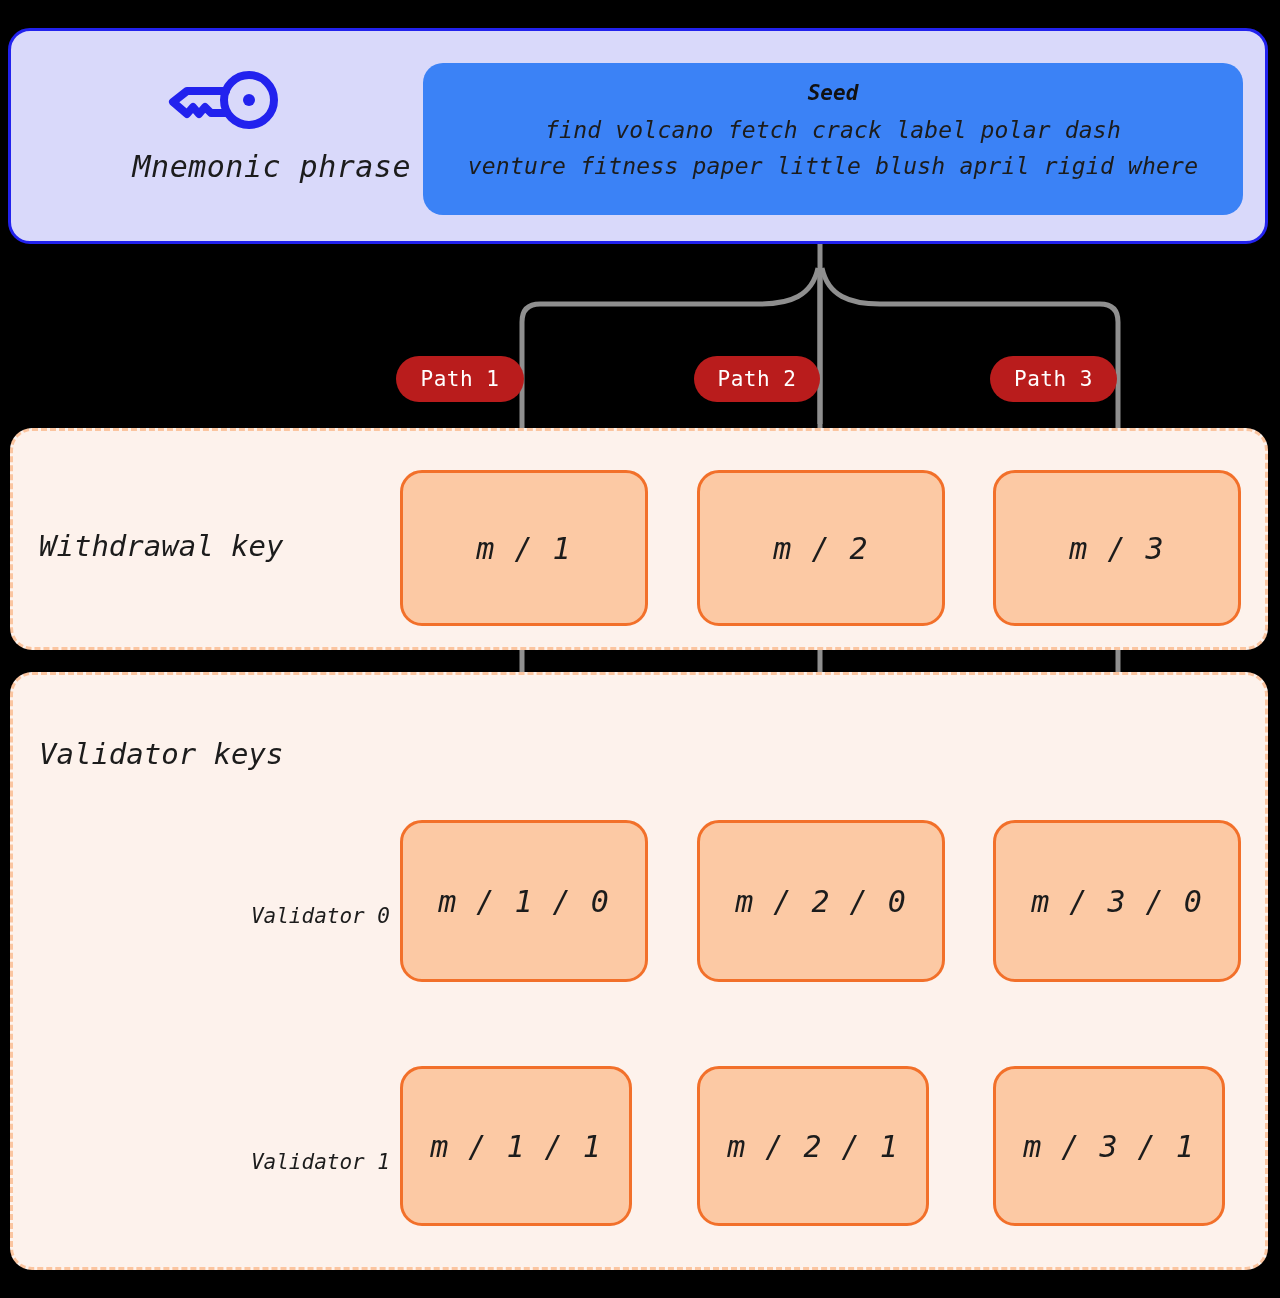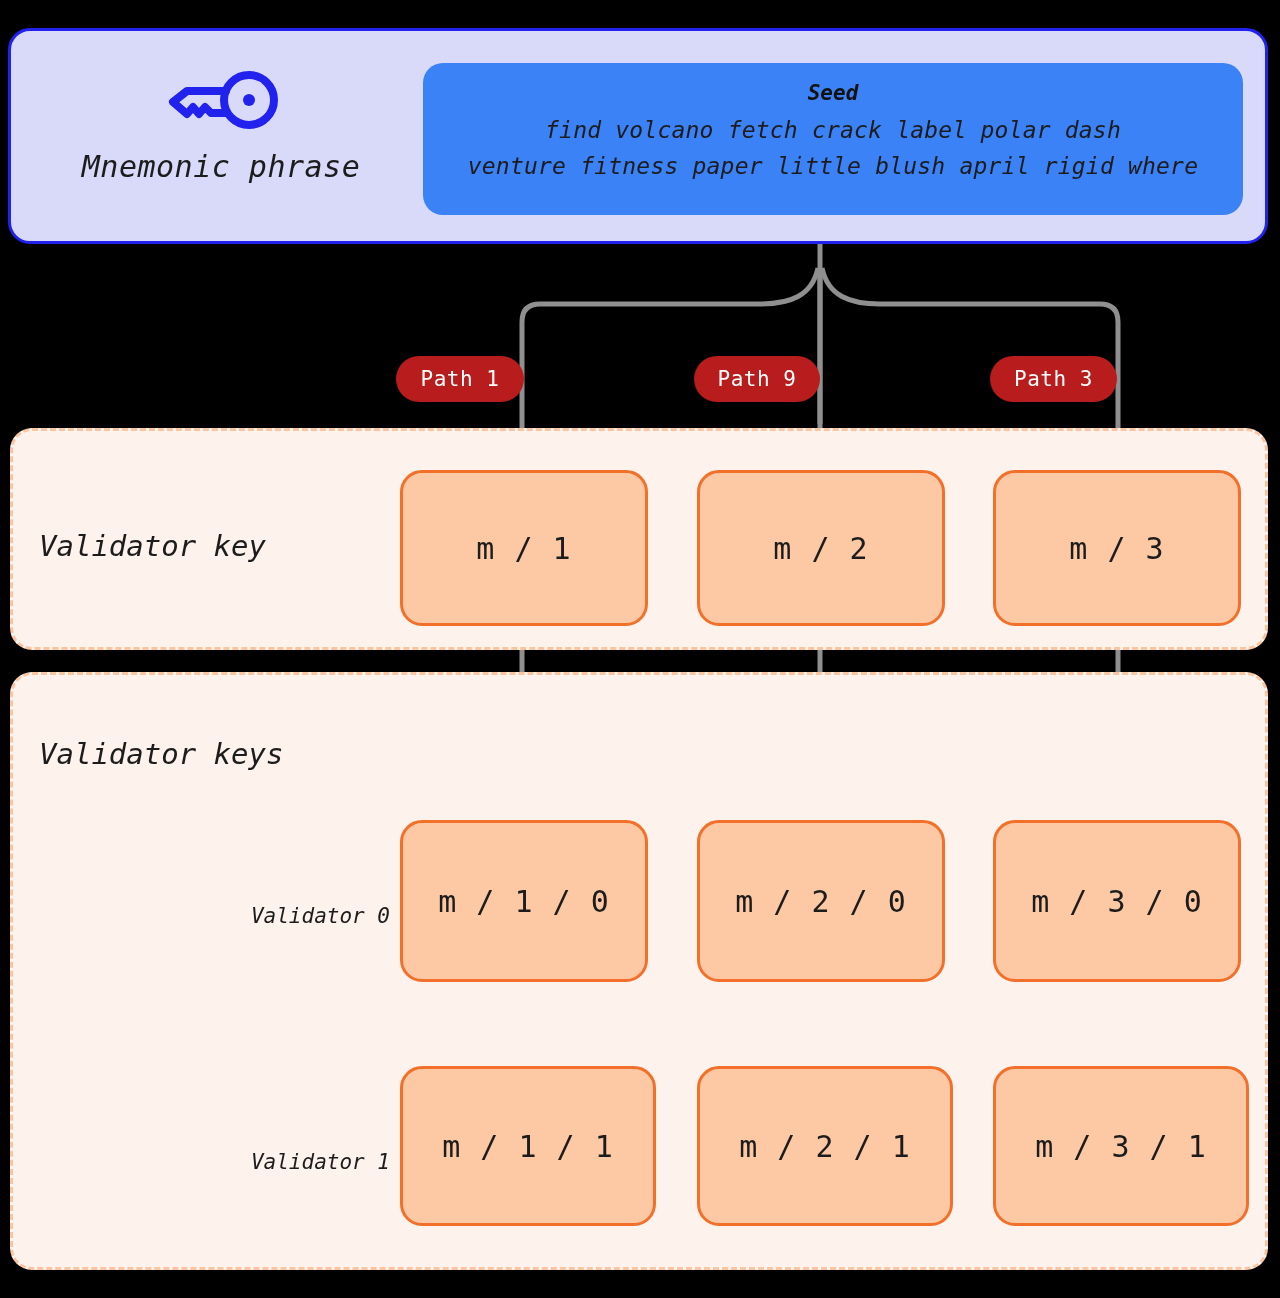--- a/index.html
+++ b/index.html
@@ -33,21 +33,21 @@
     background: #d9d9fa;
     border: 3px solid #2222ee;
     border-radius: 22px;
     z-index: 5;
   }
   .mnemonic-left {
     position: absolute;
     left: 20px;
     top: 38px;
     width: 380px;
-    text-align: center;
+    text-align: right;
   }
   .key-icon {
     display: block;
     margin: 0 auto 18px auto;
     width: 120px;
     height: 62px;
   }
   .mnemonic-label {
     font-size: 30px;
     font-style: italic;
@@ -149,27 +149,28 @@
     background: #fcc9a4;
     border: 3px solid #f2702a;
     border-radius: 22px;
     display: flex;
     align-items: center;
     justify-content: center;
     z-index: 4;
   }
   .keybox-label {
     font-size: 30px;
+    font-style: italic;
     color: #1c1c1c;
     letter-spacing: 1px;
     white-space: nowrap;
   }
   .keybox.w { top: 470px; height: 156px; width: 248px; }
   .keybox.v0 { top: 820px; height: 162px; width: 248px; }
-  .keybox.v1 { top: 1066px; height: 160px; width: 256px; }
+  .keybox.v1 { top: 1066px; height: 160px; width: 232px; }
   .col1 { left: 400px; }
   .col2 { left: 697px; }
   .col3 { left: 993px; }
 
   
   .path-pill {
     position: absolute;
     height: 46px;
     box-sizing: border-box;
     background: #b91c1c;
@@ -227,25 +228,25 @@
     </div>
 
     <div class="seed-box">
       <div class="seed-title">Seed</div>
       <div class="seed-words">find volcano fetch crack label polar dash</div>
       <div class="seed-words">venture fitness paper little blush april rigid where</div>
     </div>
   </div>
 
   <div class="path-pill pill1">Path 1</div>
-  <div class="path-pill pill2">Path 9</div>
+  <div class="path-pill pill2">Path 2</div>
   <div class="path-pill pill3">Path 3</div>
 
   <div class="section section-withdrawal">
-    <div class="section-title">Validator key</div>
+    <div class="section-title">Withdrawal key</div>
   </div>
 
   <div class="keybox w col1">
     <span class="keybox-label">m / 1</span>
   </div>
   <div class="keybox w col2">
     <span class="keybox-label">m / 2</span>
   </div>
   <div class="keybox w col3">
     <span class="keybox-label">m / 3</span>

